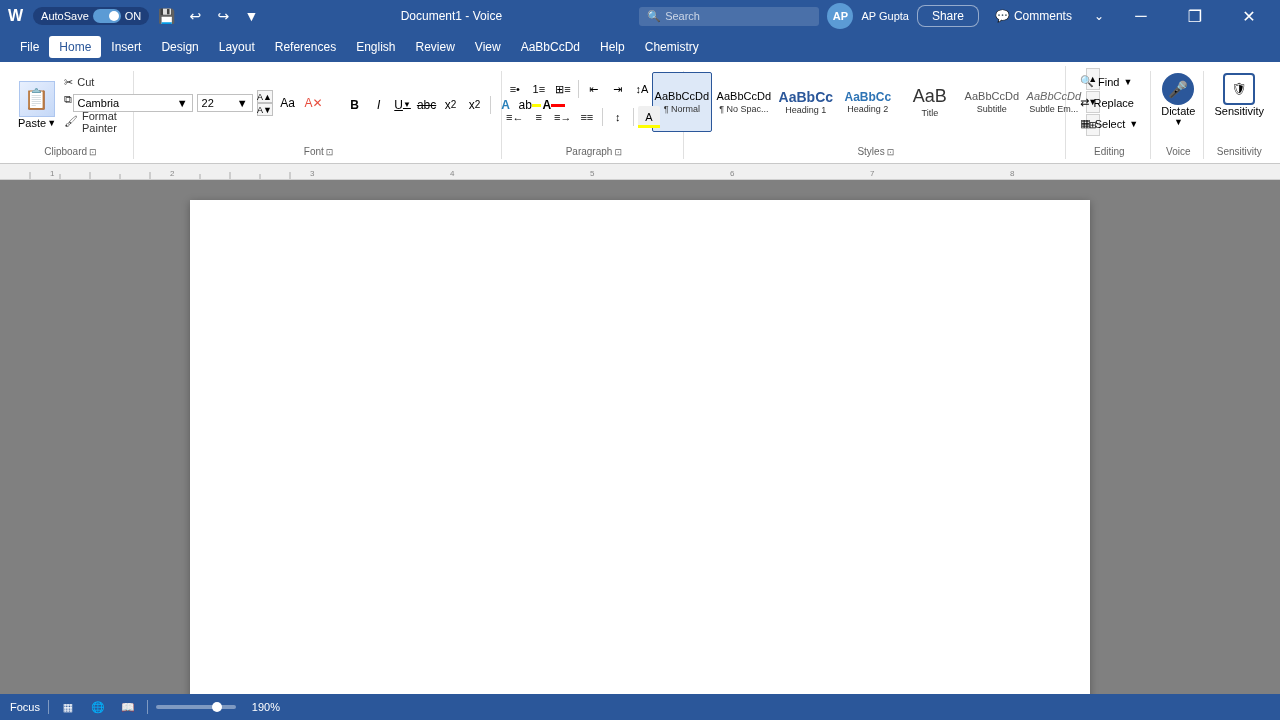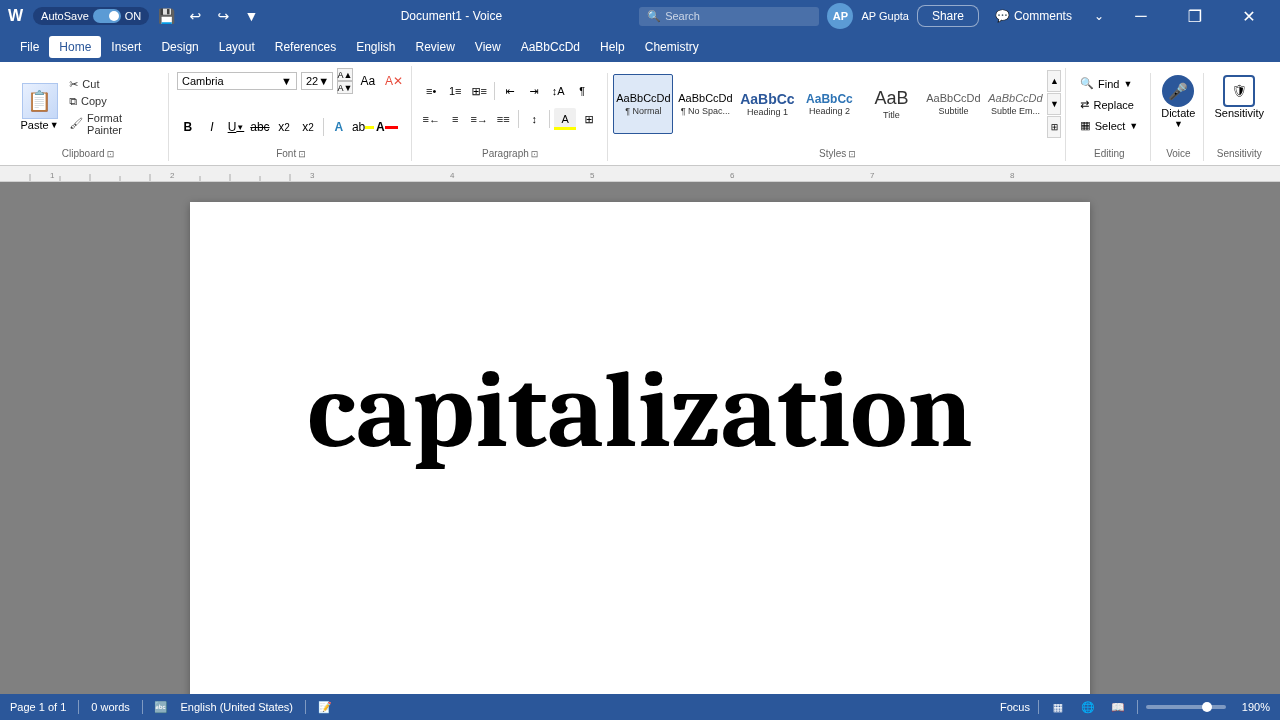--- a/index.html
+++ b/index.html
@@ -105,21 +105,21 @@
 
     
     .font-row { display: flex; align-items: center; gap: 4px; margin-bottom: 3px; }
     .font-select {
       border: 1px solid #c0c0c0; padding: 2px 4px; font-size: 11px;
       width: 120px; cursor: pointer; background: white;
       display: flex; align-items: center; justify-content: space-between;
     }
     .font-size-select {
       border: 1px solid #c0c0c0; padding: 2px 4px; font-size: 11px;
-      width: 32px; cursor: pointer; background: white;
+      width: 56px; cursor: pointer; background: white;
       display: flex; align-items: center; justify-content: space-between;
     }
     .font-size-arrows { display: flex; flex-direction: column; gap: 0px; }
     .sz-btn { font-size: 9px; width: 16px; height: 13px; display: flex; align-items: center; justify-content: center; cursor: pointer; border: 1px solid #c0c0c0; background: #f5f5f5; }
     .format-row { display: flex; align-items: center; gap: 2px; }
     .fmt-btn { width: 22px; height: 22px; display: flex; align-items: center; justify-content: center; cursor: pointer; font-size: 12px; border-radius: 2px; }
     .fmt-btn.bold { font-weight: bold; }
     .fmt-btn.italic { font-style: italic; }
     .fmt-btn.underline { text-decoration: underline; }
     .fmt-sep { width: 1px; height: 18px; background: #d0d0d0; margin: 0 2px; }
@@ -337,21 +337,21 @@
         </div>
       </div>
     </div>
     <div class="ribbon-group-label">
       <span>Clipboard</span>
       <span style="font-size:9px;cursor:pointer;">⊡</span>
     </div>
   </div>
 
   <div class="ribbon-group" style="min-width:220px;">
-    <div style="display:flex;flex-direction:column;gap:19px;flex:1;justify-content:space-between;">
+    <div style="display:flex;flex-direction:row;gap:19px;flex:1;justify-content:space-between;">
       <div class="font-row">
         <div class="font-select">
           <span>Cambria</span>
           <span>▼</span>
         </div>
         <div class="font-size-select">
           <span>22</span>
           <span>▼</span>
         </div>
         <div class="font-size-arrows">
@@ -532,36 +532,25 @@
       <line x1="260" y1="10" x2="260" y2="16" stroke="#aaa" stroke-width="1"></line>
       <line x1="290" y1="8" x2="290" y2="16" stroke="#aaa" stroke-width="1"></line>
     </g>
   </svg>
 </div>
 
 <div id="doc-area">
   <div id="document">
     <div class="doc-heading-black">
       <br>
-      <span>capitalization</span>
     </div>
   </div>
 </div>
 
 <div id="status-bar">
-  <div id="status-left">
-    <span>Page 1 of 1</span>
-    <div class="status-sep"></div>
-    <span>0 words</span>
-    <div class="status-sep"></div>
-    <span>🔤</span>
-    <span>English (United States)</span>
-    <div class="status-sep"></div>
-    <span>📝</span>
-  </div>
   <div id="status-right">
     <span style="cursor:pointer;">Focus</span>
     <div class="status-sep"></div>
     <div class="view-btn">▦</div>
     <div class="view-btn">🌐</div>
     <div class="view-btn">📖</div>
     <div class="status-sep"></div>
     <div class="zoom-slider">
       <div class="zoom-thumb"></div>
     </div>

